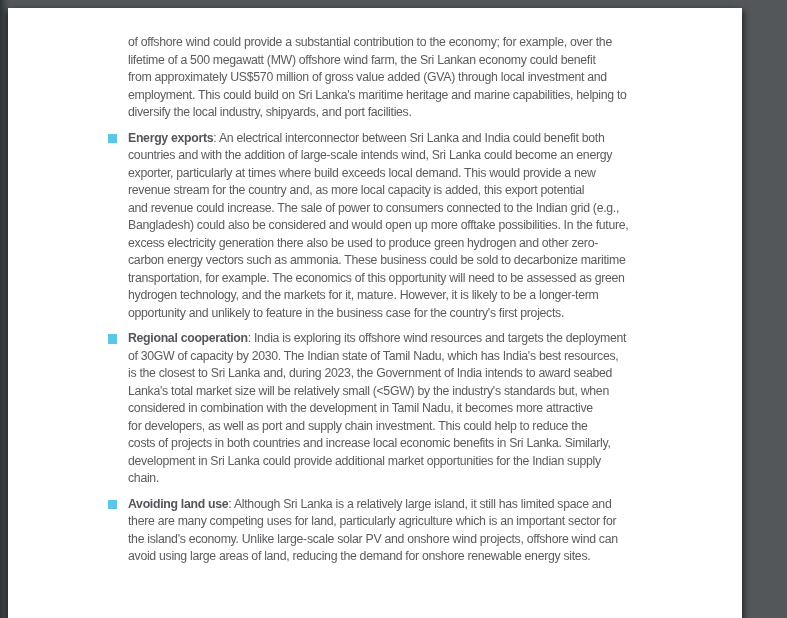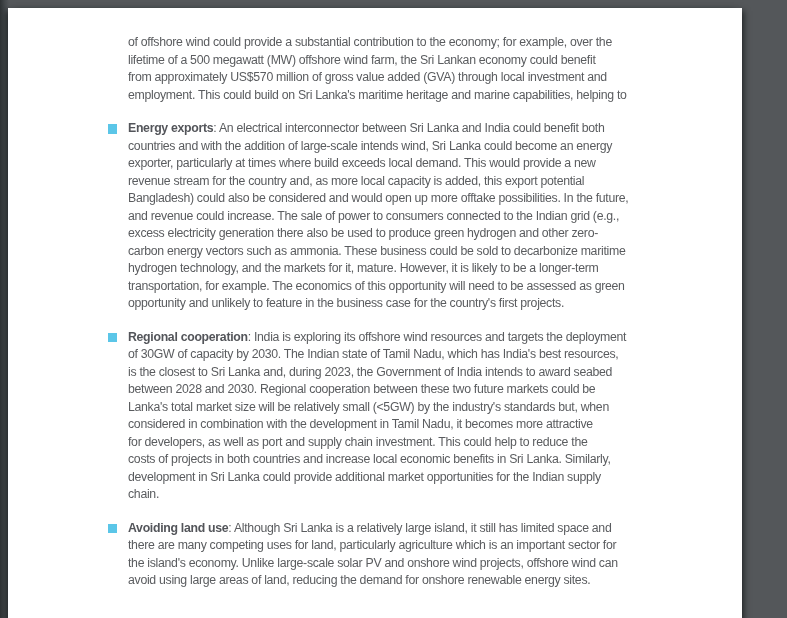--- a/index.html
+++ b/index.html
@@ -35,21 +35,20 @@
     color: #5a5c5f;
     font-size: 12.3px;
     line-height: 17.5px;
     letter-spacing: -0.3px;
   }
   .section {
     margin-bottom: 8px;
   }
   .bullet-section {
     position: relative;
-    margin-top: 16px;
   }
   .bullet {
     position: absolute;
     left: -20.5px;
     top: 4px;
     width: 9.5px;
     height: 9.5px;
     display: inline-block;
   }
   .line {
@@ -65,41 +64,41 @@
 
 <div class="edge-left"></div>
 
 <div class="page">
   <div class="content" id="doc-content">
       <div class="section">
         <div class="line">of offshore wind could provide a substantial contribution to the economy; for example, over the</div>
         <div class="line">lifetime of a 500 megawatt (MW) offshore wind farm, the Sri Lankan economy could benefit</div>
         <div class="line">from approximately US$570 million of gross value added (GVA) through local investment and</div>
         <div class="line">employment. This could build on Sri Lanka's maritime heritage and marine capabilities, helping to</div>
+        <div class="line">diversify the local industry, shipyards, and port facilities.</div>
       </div>
       <div class="section bullet-section">
         <span class="bullet" style="background: rgb(91, 198, 232);"></span>
         <div class="line"><b>Energy exports</b><span>: An electrical interconnector between Sri Lanka and India could benefit both</span></div>
         <div class="line">countries and with the addition of large-scale intends wind, Sri Lanka could become an energy</div>
         <div class="line">exporter, particularly at times where build exceeds local demand. This would provide a new</div>
         <div class="line">revenue stream for the country and, as more local capacity is added, this export potential</div>
+        <div class="line">and revenue could increase. The sale of power to consumers connected to the Indian grid (e.g.,</div>
         <div class="line">Bangladesh) could also be considered and would open up more offtake possibilities. In the future,</div>
-        <div class="line">and revenue could increase. The sale of power to consumers connected to the Indian grid (e.g.,</div>
         <div class="line">excess electricity generation there also be used to produce green hydrogen and other zero-</div>
         <div class="line">carbon energy vectors such as ammonia. These business could be sold to decarbonize maritime</div>
+        <div class="line">transportation, for example. The economics of this opportunity will need to be assessed as green</div>
         <div class="line">hydrogen technology, and the markets for it, mature. However, it is likely to be a longer-term</div>
-        <div class="line">transportation, for example. The economics of this opportunity will need to be assessed as green</div>
         <div class="line">opportunity and unlikely to feature in the business case for the country's first projects.</div>
       </div>
       <div class="section bullet-section">
         <span class="bullet" style="background: rgb(91, 198, 232);"></span>
         <div class="line"><b>Regional cooperation</b><span>: India is exploring its offshore wind resources and targets the deployment</span></div>
         <div class="line">of 30GW of capacity by 2030. The Indian state of Tamil Nadu, which has India's best resources,</div>
         <div class="line">is the closest to Sri Lanka and, during 2023, the Government of India intends to award seabed</div>
-        <div class="line">between 2028 and 2030. Regional cooperation between these two future markets could be</div>
         <div class="line">Lanka's total market size will be relatively small (&lt;5GW) by the industry's standards but, when</div>
         <div class="line">considered in combination with the development in Tamil Nadu, it becomes more attractive</div>
         <div class="line">for developers, as well as port and supply chain investment. This could help to reduce the</div>
         <div class="line">costs of projects in both countries and increase local economic benefits in Sri Lanka. Similarly,</div>
         <div class="line">development in Sri Lanka could provide additional market opportunities for the Indian supply</div>
         <div class="line">chain.</div>
       </div>
       <div class="section bullet-section">
         <span class="bullet" style="background: rgb(91, 198, 232);"></span>
         <div class="line"><b>Avoiding land use</b><span>: Although Sri Lanka is a relatively large island, it still has limited space and</span></div>

